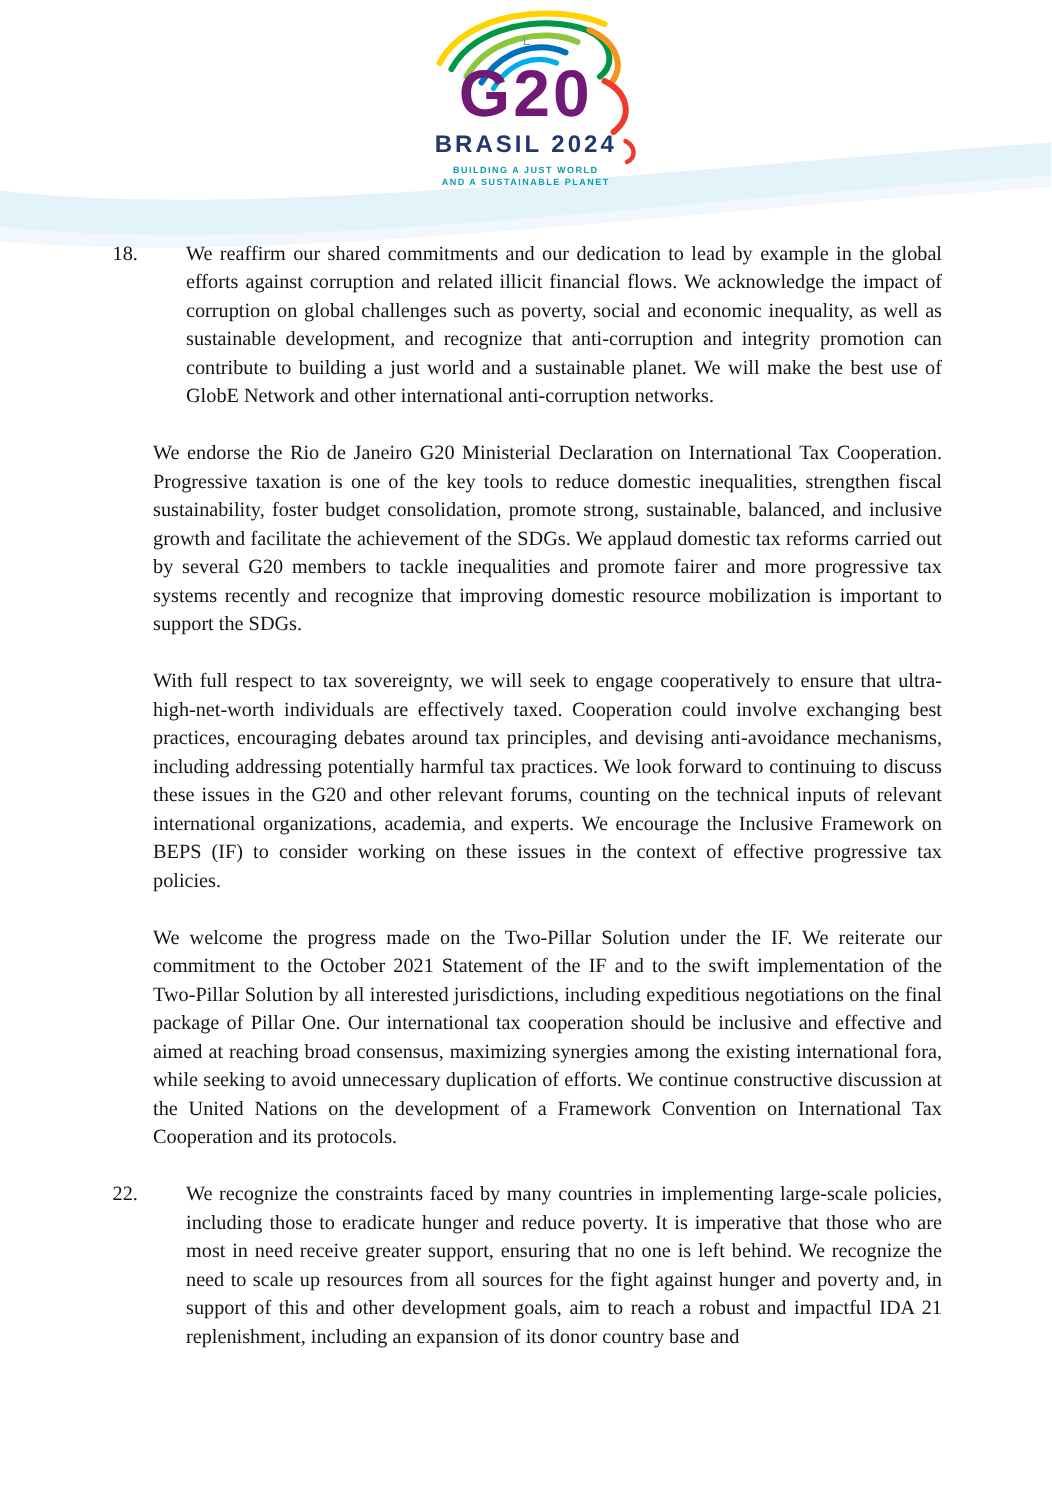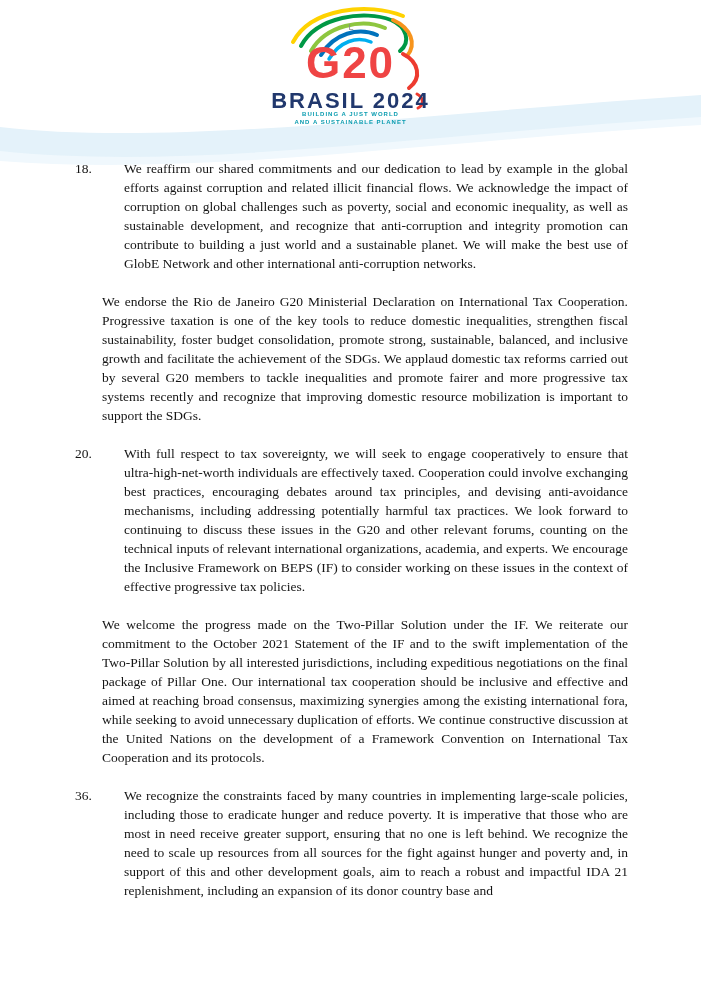--- a/index.html
+++ b/index.html
@@ -52,29 +52,29 @@
     pointer-events: none;
   }
   .logo-title {
     position: absolute;
     top: 34px;
     width: 100%;
     font-family: "Liberation Sans", sans-serif;
     font-weight: bold;
     font-size: 44px;
     letter-spacing: 2px;
-    color: #ef4444;
+    color: #701a75;
   }
   .logo-subtitle {
     position: absolute;
     top: 84px;
     width: 100%;
     font-family: "Liberation Sans", sans-serif;
     font-weight: bold;
-    font-size: 22px;
+    font-size: 16px;
     letter-spacing: 2px;
     color: #21386d;
   }
   .logo-tagline {
     position: absolute;
     top: 106px;
     width: 100%;
     font-family: "Liberation Sans", sans-serif;
     font-weight: bold;
     font-size: 6px;
@@ -141,27 +141,26 @@
     <div class="para">
       <div class="para-num">18.</div>
       <div class="para-text">We reaffirm our shared commitments and our dedication to lead by example in the global efforts against corruption and related illicit financial flows. We acknowledge the impact of corruption on global challenges such as poverty, social and economic inequality, as well as sustainable development, and recognize that anti-corruption and integrity promotion can contribute to building a just world and a sustainable planet. We will make the best use of GlobE Network and other international anti-corruption networks.</div>
     </div>
 
     <div class="para">
       <div class="para-text">We endorse the Rio de Janeiro G20 Ministerial Declaration on International Tax Cooperation. Progressive taxation is one of the key tools to reduce domestic inequalities, strengthen fiscal sustainability, foster budget consolidation, promote strong, sustainable, balanced, and inclusive growth and facilitate the achievement of the SDGs. We applaud domestic tax reforms carried out by several G20 members to tackle inequalities and promote fairer and more progressive tax systems recently and recognize that improving domestic resource mobilization is important to support the SDGs.</div>
     </div>
 
     <div class="para">
-      <div class="para-num">20.</div>
       <div class="para-text">With full respect to tax sovereignty, we will seek to engage cooperatively to ensure that ultra-high-net-worth individuals are effectively taxed. Cooperation could involve exchanging best practices, encouraging debates around tax principles, and devising anti-avoidance mechanisms, including addressing potentially harmful tax practices. We look forward to continuing to discuss these issues in the G20 and other relevant forums, counting on the technical inputs of relevant international organizations, academia, and experts. We encourage the Inclusive Framework on BEPS (IF) to consider working on these issues in the context of effective progressive tax policies.</div>
     </div>
 
     <div class="para">
       <div class="para-text">We welcome the progress made on the Two-Pillar Solution under the IF. We reiterate our commitment to the October 2021 Statement of the IF and to the swift implementation of the Two-Pillar Solution by all interested jurisdictions, including expeditious negotiations on the final package of Pillar One. Our international tax cooperation should be inclusive and effective and aimed at reaching broad consensus, maximizing synergies among the existing international fora, while seeking to avoid unnecessary duplication of efforts. We continue constructive discussion at the United Nations on the development of a Framework Convention on International Tax Cooperation and its protocols.</div>
     </div>
 
     <div class="para">
-      <div class="para-num">36.</div>
+      <div class="para-num">22.</div>
       <div class="para-text">We recognize the constraints faced by many countries in implementing large-scale policies, including those to eradicate hunger and reduce poverty. It is imperative that those who are most in need receive greater support, ensuring that no one is left behind. We recognize the need to scale up resources from all sources for the fight against hunger and poverty and, in support of this and other development goals, aim to reach a robust and impactful IDA 21 replenishment, including an expansion of its donor country base and</div>
     </div>
 
   </div>
 </div>
 
 </body></html>

